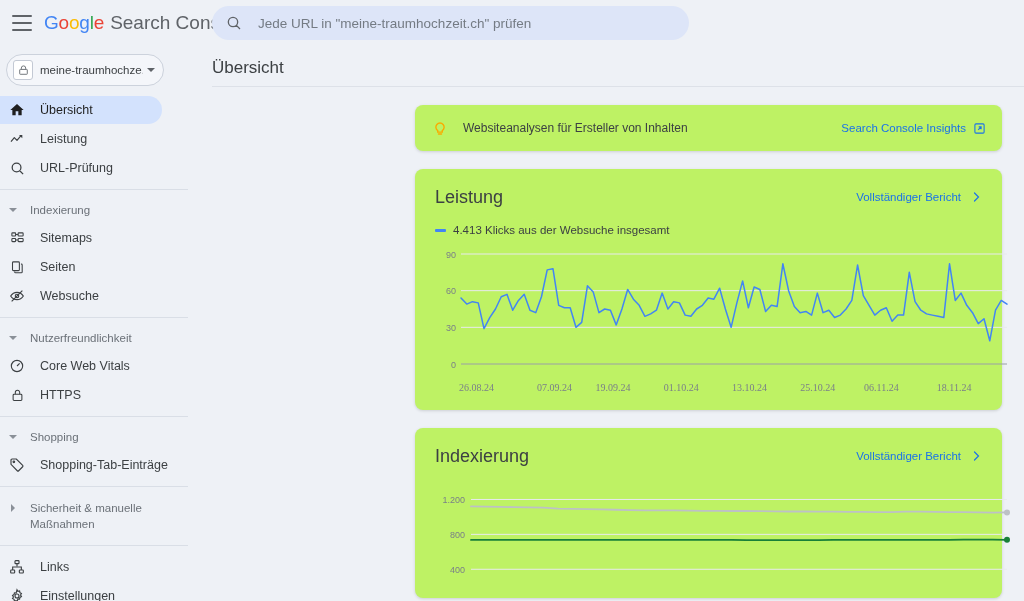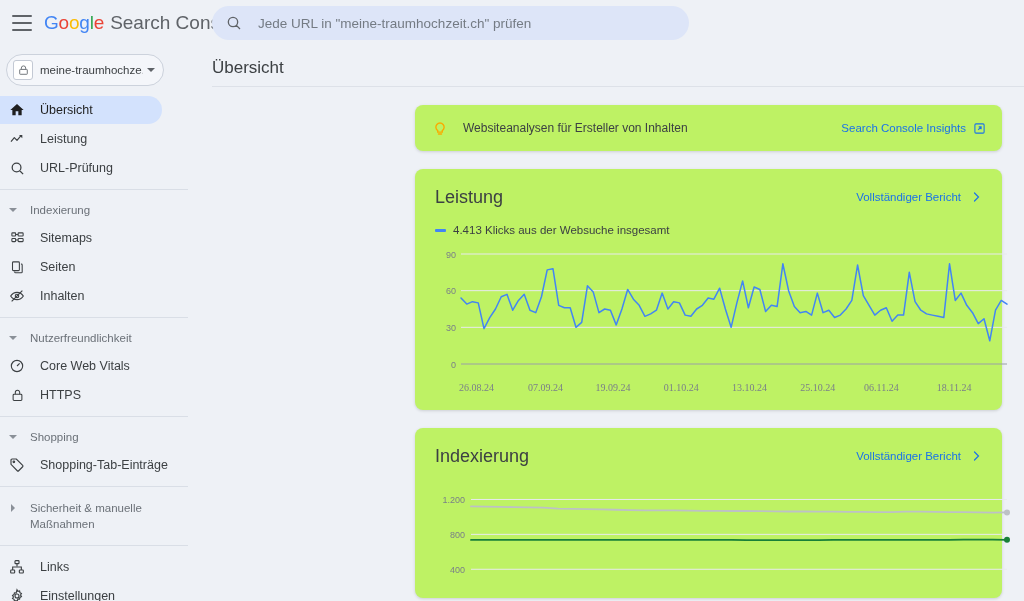--- a/index.html
+++ b/index.html
@@ -257,21 +257,21 @@
     </div>
 
     <div class="nav-item">
       <span class="ico">
         <svg width="16" height="16" viewBox="0 0 24 24" stroke="#3c4043" stroke-width="1.7" fill="none">
           <path d="M2.5 12S6 6.5 12 6.5 21.5 12 21.5 12 18 17.5 12 17.5 2.5 12 2.5 12z"></path>
           <circle cx="12" cy="12" r="2.6"></circle>
             <path d="M4 20L20 4"></path>
         </svg>
       </span>
-      <span class="lbl">Inhalten</span>
+      <span class="lbl">Websuche</span>
     </div>
 
     <div class="divider"></div>
 
     <div class="nav-group-header">
       <span class="tri">
           <span class="tri-down"></span>
         </span>
       <span class="glbl">Nutzerfreundlichkeit</span>
     </div>
@@ -403,21 +403,21 @@
               <line x1="26" y1="79.33333333333334" x2="572" y2="79.33333333333334" stroke="#e8eaed" stroke-width="1"></line>
               <text x="21" y="82.83333333333334" text-anchor="end" font-size="9" fill="#7a8088" font-family="&quot;Liberation Sans&quot;, sans-serif">30</text>
               <line x1="26" y1="42.66666666666667" x2="572" y2="42.66666666666667" stroke="#e8eaed" stroke-width="1"></line>
               <text x="21" y="46.16666666666667" text-anchor="end" font-size="9" fill="#7a8088" font-family="&quot;Liberation Sans&quot;, sans-serif">60</text>
               <line x1="26" y1="6" x2="572" y2="6" stroke="#e8eaed" stroke-width="1"></line>
               <text x="21" y="9.5" text-anchor="end" font-size="9" fill="#7a8088" font-family="&quot;Liberation Sans&quot;, sans-serif">90</text>
               <path d="M26.00 50.00 L31.75 56.11 L37.49 53.67 L43.24 54.89 L48.99 80.56 L54.74 69.56 L60.48 61.00 L66.23 48.78 L71.98 46.33 L77.73 62.22 L83.47 52.44 L89.22 46.33 L94.97 62.22 L100.72 64.67 L106.46 48.78 L112.21 21.89 L117.96 20.67 L123.71 57.33 L129.45 59.78 L135.20 59.78 L140.95 79.33 L146.69 74.44 L152.44 37.78 L158.19 43.89 L163.94 64.67 L169.68 61.00 L175.43 62.22 L181.18 76.89 L186.93 61.00 L192.67 41.44 L198.42 51.22 L204.17 57.33 L209.92 68.33 L215.66 65.89 L221.41 62.22 L227.16 45.11 L232.91 61.00 L238.65 53.67 L244.40 54.89 L250.15 67.11 L255.89 68.33 L261.64 61.00 L267.39 57.33 L273.14 50.00 L278.88 51.22 L284.63 40.22 L290.38 61.00 L296.13 79.33 L301.87 54.89 L307.62 32.89 L313.37 59.78 L319.12 39.00 L324.86 41.44 L330.61 63.44 L336.36 57.33 L342.11 58.56 L347.85 15.78 L353.60 42.67 L359.35 58.56 L365.09 64.67 L370.84 63.44 L376.59 67.11 L382.34 45.11 L388.08 64.67 L393.83 62.22 L399.58 69.56 L405.33 67.11 L411.07 61.00 L416.82 52.44 L422.57 17.00 L428.32 47.56 L434.06 57.33 L439.81 67.11 L445.56 62.22 L451.31 59.78 L457.05 73.22 L462.80 67.11 L468.55 67.11 L474.29 24.33 L480.04 53.67 L485.79 62.22 L491.54 65.89 L497.28 67.11 L503.03 68.33 L508.78 69.56 L514.53 15.78 L520.27 52.44 L526.02 45.11 L531.77 57.33 L537.52 64.67 L543.26 75.67 L549.01 70.78 L554.76 92.78 L560.51 62.22 L566.25 52.44 L572.00 56.11" fill="none" stroke="#4285f4" stroke-width="1.5" stroke-linejoin="round" stroke-linecap="round"></path>
             </svg>
           <div class="xaxis" id="perf-xaxis" style="position: relative; height: 14px; padding-left: 0px;">
               <span class="xtick" style="position: absolute; left: 24px;">26.08.24</span>
-              <span class="xtick" style="position: absolute; left: 93px;">07.09.24</span>
+              <span class="xtick" style="position: absolute; left: 102px;">07.09.24</span>
               <span class="xtick" style="position: absolute; left: 160.5px;">19.09.24</span>
               <span class="xtick" style="position: absolute; left: 228.75px;">01.10.24</span>
               <span class="xtick" style="position: absolute; left: 297px;">13.10.24</span>
               <span class="xtick" style="position: absolute; left: 365.25px;">25.10.24</span>
               <span class="xtick" style="position: absolute; left: 429px;">06.11.24</span>
               <span class="xtick" style="position: absolute; left: 501.75px;">18.11.24</span>
             </div>
         </div>
       </div>
 

